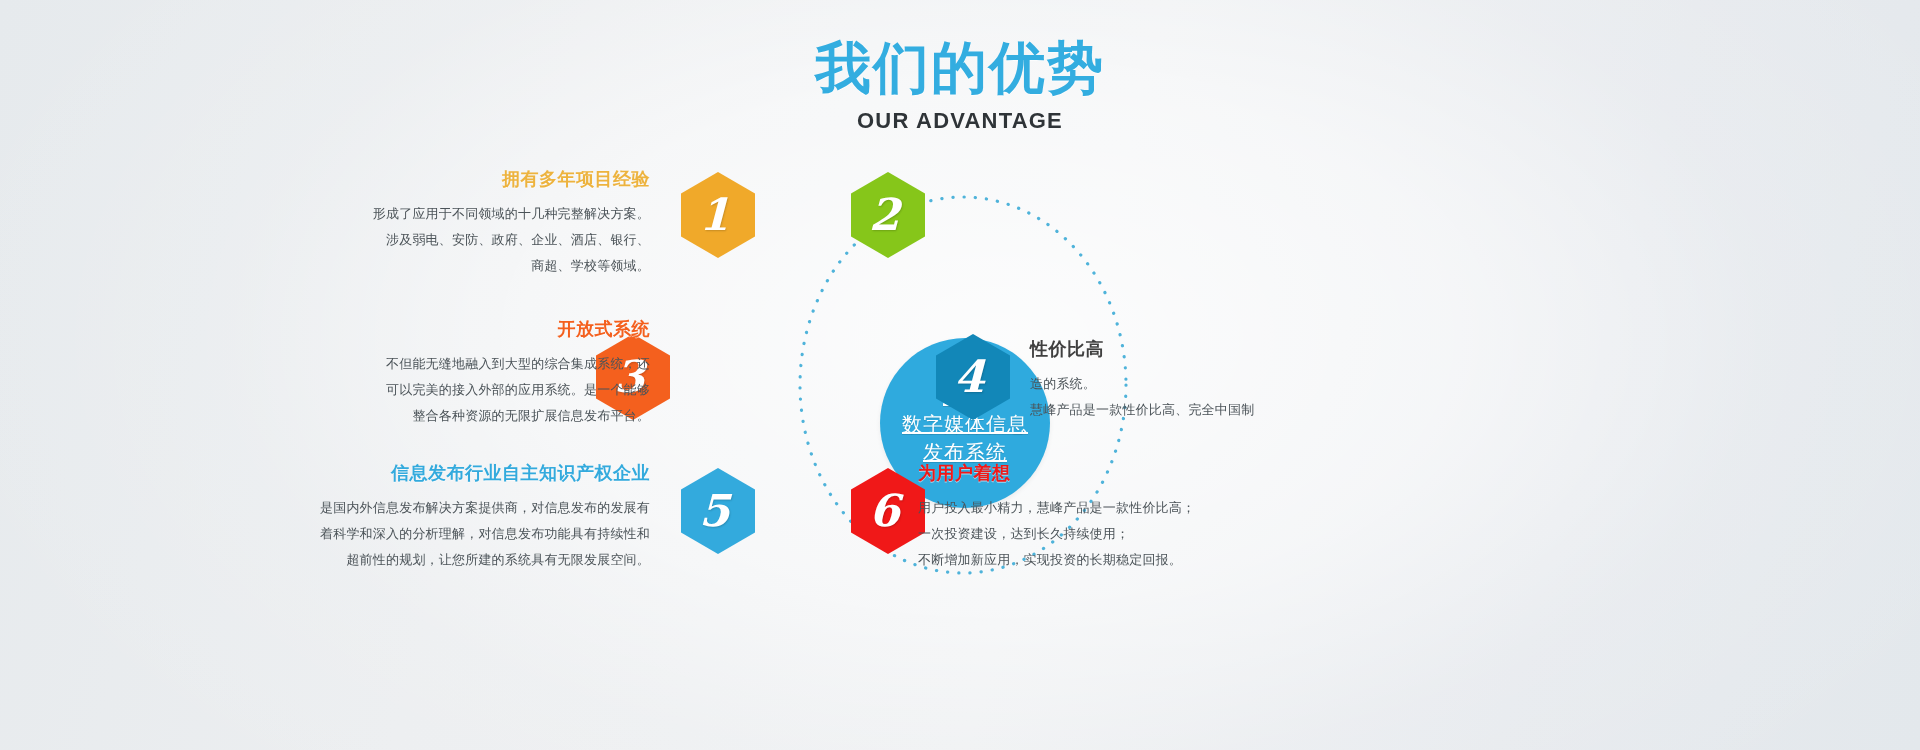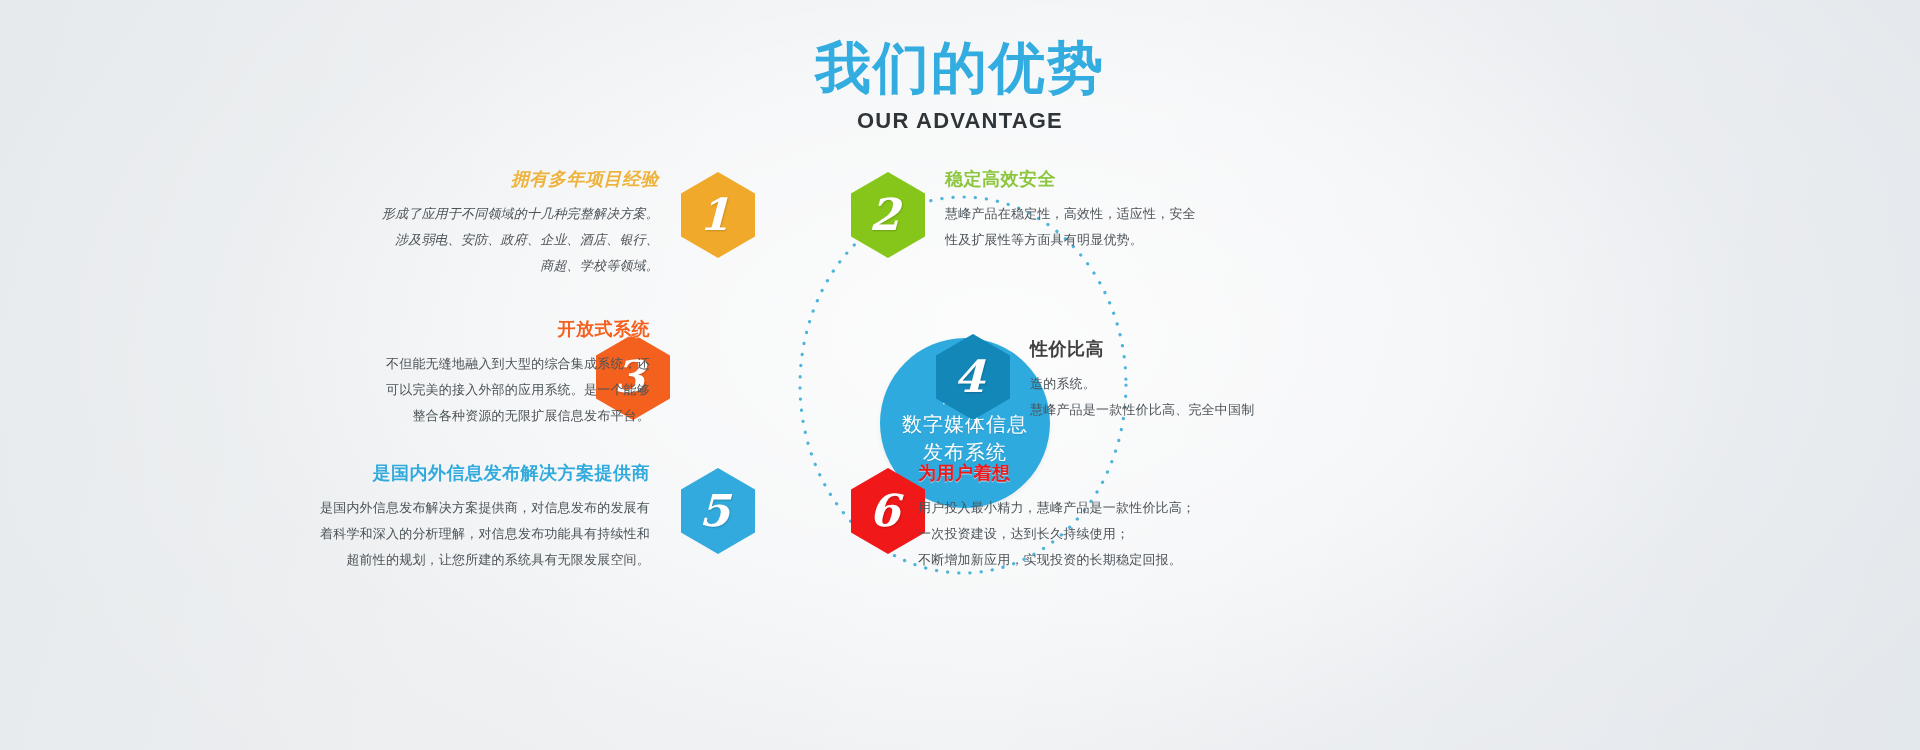--- a/index.html
+++ b/index.html
@@ -107,21 +107,21 @@
   .ring { position:absolute; left:793px; top:190px; width:340px; height:390px; z-index:3; }
   .center-circle {
     position:absolute; left:880px; top:338px;
     width:170px; height:170px; border-radius:50%;
     background:#2FAADE;
     display:flex; flex-direction:column; align-items:center; justify-content:center;
     z-index:5; box-shadow:0 2px 5px rgba(0,0,0,.06);
   }
   .center-circle .cl {
     color:#fff; font-size:21px; line-height:1.42; letter-spacing:1px;
-    text-shadow:0 1px 1px rgba(0,0,0,.12); white-space:nowrap;
+    text-shadow:0 1px 1px rgba(0,0,0,.12); white-space:nowrap;text-decoration:underline;
   }
   .center-circle .cl.small { font-size:20px; }
 
   
   .hex {
     position:absolute; width:74px; height:86px; z-index:6;
     clip-path: polygon(50% 0%, 100% 25%, 100% 75%, 50% 100%, 0% 75%, 0% 25%);
     display:flex; align-items:center; justify-content:center;
   }
   .hex .num {
@@ -145,21 +145,21 @@
     letter-spacing:.5px;
     text-shadow: 0 1px 0 rgba(255,255,255,.55);
   }
   .blk p {
     font-size:13px; line-height:2.0; color:#4b5358; letter-spacing:.2px;
     white-space:nowrap;
   }
   .blk.right-al { text-align:right; }
   .blk.left-al  { text-align:left; }
 
-  .blk-1 { left:269px; top:168px; width:390px;font-style:italic; }
+  .blk-1 { left:260px; top:168px; width:390px; }
   .blk-2 { left:945px; top:168px; width:420px; }
   .blk-3 { left:190px; top:318px; width:460px; }
   .blk-4 { left:1030px; top:338px; width:420px; }
   .blk-5 { left:180px; top:462px; width:470px; }
   .blk-6 { left:918px; top:462px; width:430px; }
 </style>
 </head>
 <body>
 
 <div id="stage" style="background-color: rgb(233, 236, 238);">
@@ -214,41 +214,36 @@
     <span class="num">6</span>
   </div>
 
   <div class="blk blk-1 right-al">
     <h3 style="color: rgb(237, 179, 62);">拥有多年项目经验</h3>
     <p>形成了应用于不同领域的十几种完整解决方案。</p>
     <p>涉及弱电、安防、政府、企业、酒店、银行、</p>
     <p>商超、学校等领域。</p>
   </div>
 
-  <div class="blk blk-2 left-al">
-    <h3 style="color: rgb(140, 198, 62);">稳定高效安全</h3>
-    <p>慧峰产品在稳定性，高效性，适应性，安全</p>
-    <p>性及扩展性等方面具有明显优势。</p>
-  </div>
 
   <div class="blk blk-3 right-al">
     <h3 style="color: rgb(244, 96, 30);">开放式系统</h3>
     <p>不但能无缝地融入到大型的综合集成系统，还</p>
     <p>可以完美的接入外部的应用系统。是一个能够</p>
     <p>整合各种资源的无限扩展信息发布平台。</p>
   </div>
 
   <div class="blk blk-4 left-al">
     <h3 style="color: #404040;">性价比高</h3>
     <p>造的系统。</p>
     <p>慧峰产品是一款性价比高、完全中国制</p>
   </div>
 
   <div class="blk blk-5 right-al">
-    <h3 style="color: rgb(51, 170, 221);">是国内外信息发布解决方案提供商</h3>
+    <h3 style="color: rgb(51, 170, 221);">信息发布行业自主知识产权企业</h3>
     <p>是国内外信息发布解决方案提供商，对信息发布的发展有</p>
     <p>着科学和深入的分析理解，对信息发布功能具有持续性和</p>
     <p>超前性的规划，让您所建的系统具有无限发展空间。</p>
   </div>
 
   <div class="blk blk-6 left-al">
     <h3 style="color: rgb(240, 24, 24);">为用户着想</h3>
     <p>用户投入最小精力，慧峰产品是一款性价比高；</p>
     <p>一次投资建设，达到长久持续使用；</p>
     <p>不断增加新应用，实现投资的长期稳定回报。</p>

